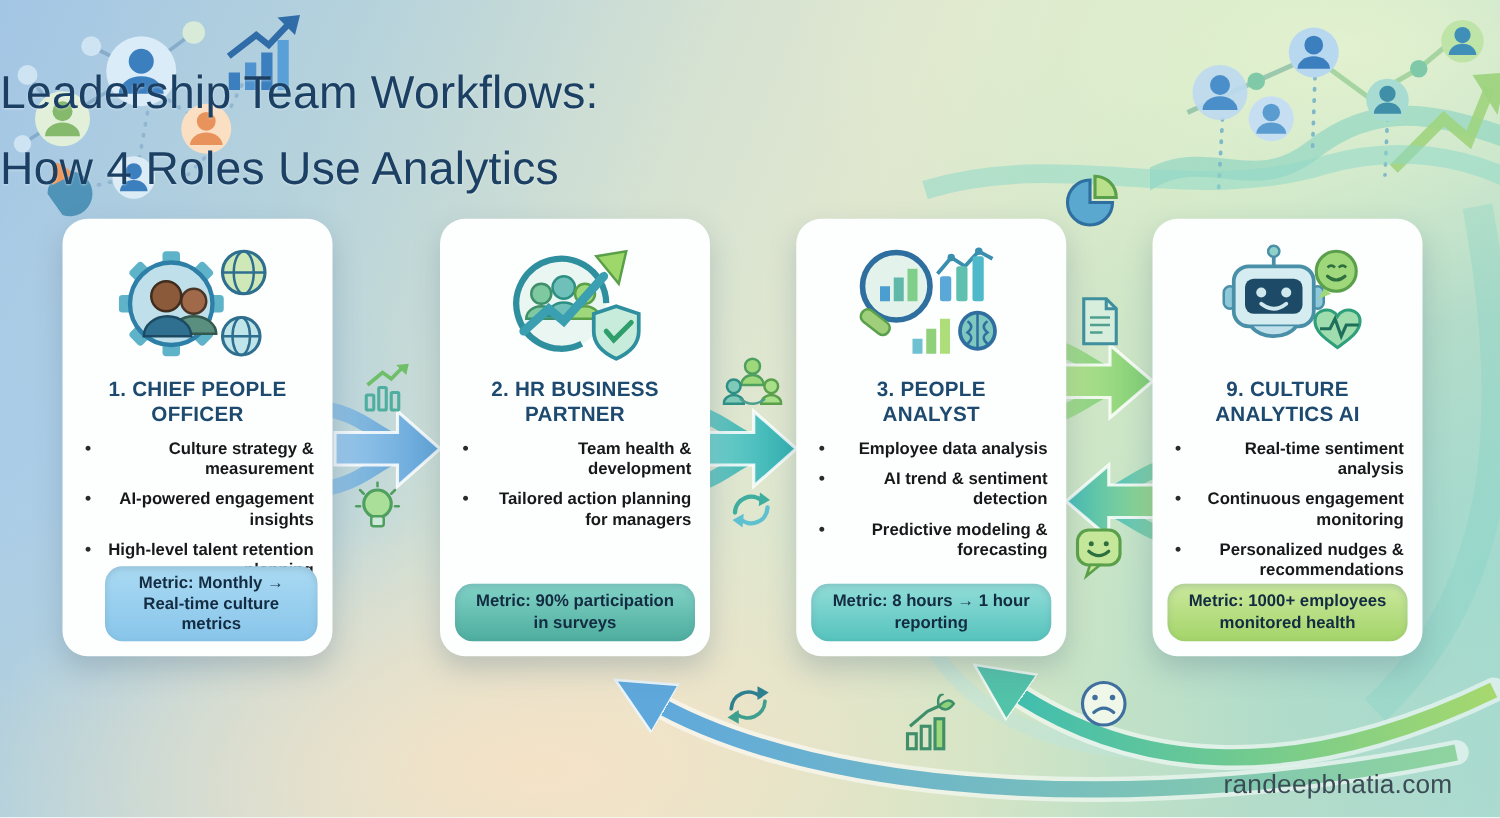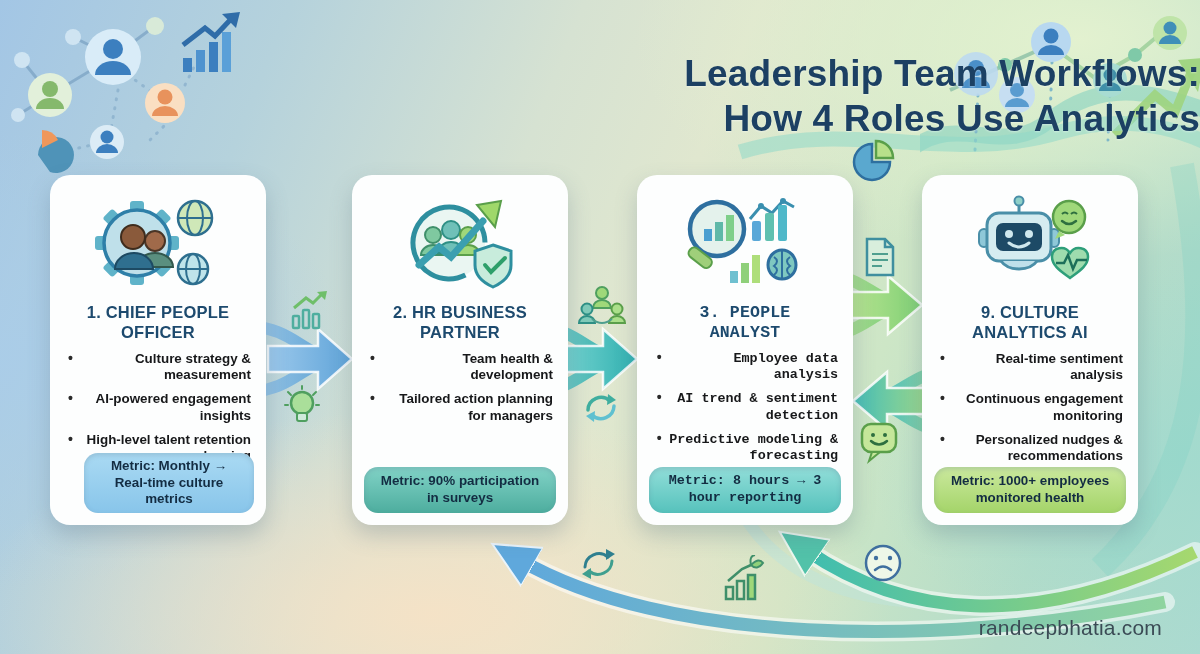--- a/index.html
+++ b/index.html
@@ -9,22 +9,22 @@
     background:
       radial-gradient(55% 45% at 36% 94%, rgba(246,226,198,.95), rgba(246,226,198,0) 70%),
       radial-gradient(42% 50% at 0% 55%, rgba(170,205,233,.85), rgba(170,205,233,0) 70%),
       radial-gradient(50% 45% at 90% 6%, rgba(228,242,208,.95), rgba(228,242,208,0) 75%),
       radial-gradient(40% 45% at 100% 70%, rgba(160,218,206,.8), rgba(160,218,206,0) 70%),
       linear-gradient(112deg,#a3c6e5 0%,#b5d2dc 20%,#d6e2d2 40%,#e0e7cf 52%,#cde6c6 70%,#b4dcc9 86%,#abdad0 100%);
   }
   .layer{position:absolute;left:0;top:0;}
   
   .title{
-    position:absolute;left:0;top:26px;width:1200px;text-align:right;
-    color:#1c4063;font-weight:bold;font-size:37px;line-height:1.22;letter-spacing:.2px;
+    position:absolute;left:0;top:26px;width:1200px;text-align:left;
+    color:#1c4063;font-weight:normal;font-size:37px;line-height:1.22;letter-spacing:.2px;
     text-shadow:0 1px 2px rgba(255,255,255,.4);z-index:5;
   }
   
   .card{
     position:absolute;top:175px;width:216px;height:350px;background:#fdfefe;
     border-radius:20px;box-shadow:0 10px 22px rgba(90,115,135,.30);z-index:3;
     box-sizing:border-box;padding:12px 15px 12px 15px;
   }
   .card-icon{height:112px;display:flex;align-items:center;justify-content:center;}
   .card-title{
@@ -221,21 +221,21 @@
 
     <g>
       <path d="M960 368 C 920 371, 909 386, 891 394" stroke="url(#gLeft)" stroke-width="12" fill="none" stroke-linecap="round" opacity=".85"></path>
       <path d="M960 434 C 920 431, 909 416, 891 408" stroke="url(#gLeft)" stroke-width="12" fill="none" stroke-linecap="round" opacity=".85"></path>
       <polygon points="937,388 887,388 887,372 853,401 887,430 887,414 937,414" fill="url(#gLeft)" stroke="rgba(255,255,255,.85)" stroke-width="2.5"></polygon>
     </g>
   </svg>
 
   <h1 class="title">
     <span style="display:block;">Leadership Team Workflows:</span>
-    <span style="display:block;">How 4 Roles Use Analytics</span>
+    <span style="display:block;margin-top:16px;">How 4 Roles Use Analytics</span>
   </h1>
 
   <div class="card" style="left:50px;">
     <div class="card-icon">
       <svg width="126" height="100" viewBox="0 0 126 100">
         <g transform="translate(42,50)">
           <g fill="#5fb3c9">
             <rect x="-7" y="-42" width="14" height="12" rx="3"></rect>
               <rect x="-7" y="30" width="14" height="12" rx="3"></rect>
             <rect x="-42" y="-7" width="12" height="14" rx="3"></rect>
@@ -293,21 +293,21 @@
       </svg>
     </div>
     <h2 class="card-title">2. HR BUSINESS PARTNER</h2>
     <ul class="bullets">
       <li><span>Team health &amp; development</span></li>
       <li><span>Tailored action planning for managers</span></li>
     </ul>
     <div class="badge badge-1">Metric: 90% participation in surveys</div>
   </div>
 
-  <div class="card" style="left:637px;font-family:Liberation Mono, monospace;">
+  <div class="card" style="left:637px;">
     <div class="card-icon">
       <svg width="126" height="100" viewBox="0 0 126 100">
         <g>
           <path d="M68 26 L79 13 L90 20 L101 8 L112 14" stroke="#3a8faf" stroke-width="3" fill="none"></path>
           <circle cx="79" cy="13" r="3" fill="#3a8faf"></circle>
             <circle cx="101" cy="8" r="3" fill="#3a8faf"></circle>
           <rect x="70" y="28" width="9" height="20" rx="2" fill="#5aa8d8"></rect>
           <rect x="83" y="20" width="9" height="28" rx="2" fill="#5fc0b0"></rect>
           <rect x="96" y="12" width="9" height="36" rx="2" fill="#4fb8c9"></rect>
         </g>
@@ -328,21 +328,21 @@
           <path d="M100 58 v28 M92 64 q6 4 0 9 q6 4 0 9 M108 64 q-6 4 0 9 q-6 4 0 9" stroke="#2e6f9f" stroke-width="2" fill="none"></path>
         </g>
       </svg>
     </div>
     <h2 class="card-title">3. PEOPLE ANALYST</h2>
     <ul class="bullets">
       <li><span>Employee data analysis</span></li>
       <li><span>AI trend &amp; sentiment detection</span></li>
       <li><span>Predictive modeling &amp; forecasting</span></li>
     </ul>
-    <div class="badge badge-2">Metric: 8 hours → 3 hour reporting</div>
+    <div class="badge badge-2">Metric: 8 hours → 1 hour reporting</div>
   </div>
 
   <div class="card" style="left:922px;">
     <div class="card-icon">
       <svg width="126" height="100" viewBox="0 0 126 100">
         <g>
           <line x1="52" y1="10" x2="52" y2="20" stroke="#4a8fa8" stroke-width="3"></line>
           <circle cx="52" cy="8" r="4.5" fill="#8fd0c8" stroke="#4a8fa8" stroke-width="2"></circle>
           <rect x="12" y="36" width="10" height="18" rx="5" fill="#8fc8d8" stroke="#4a8fa8" stroke-width="2"></rect>
           <rect x="82" y="36" width="10" height="18" rx="5" fill="#8fc8d8" stroke="#4a8fa8" stroke-width="2"></rect>

